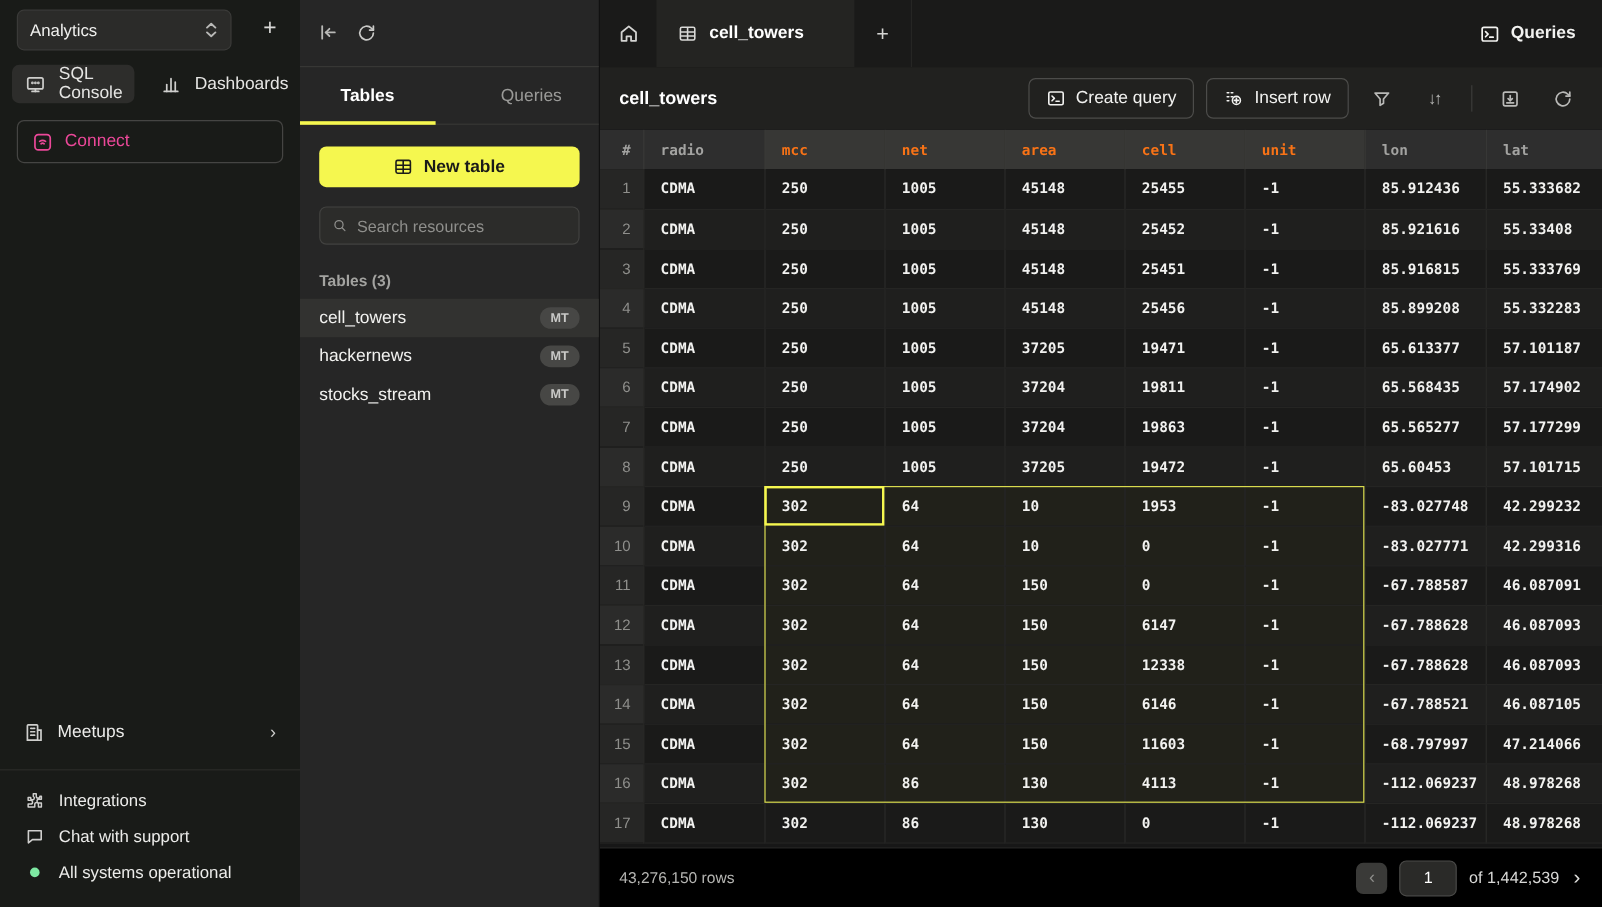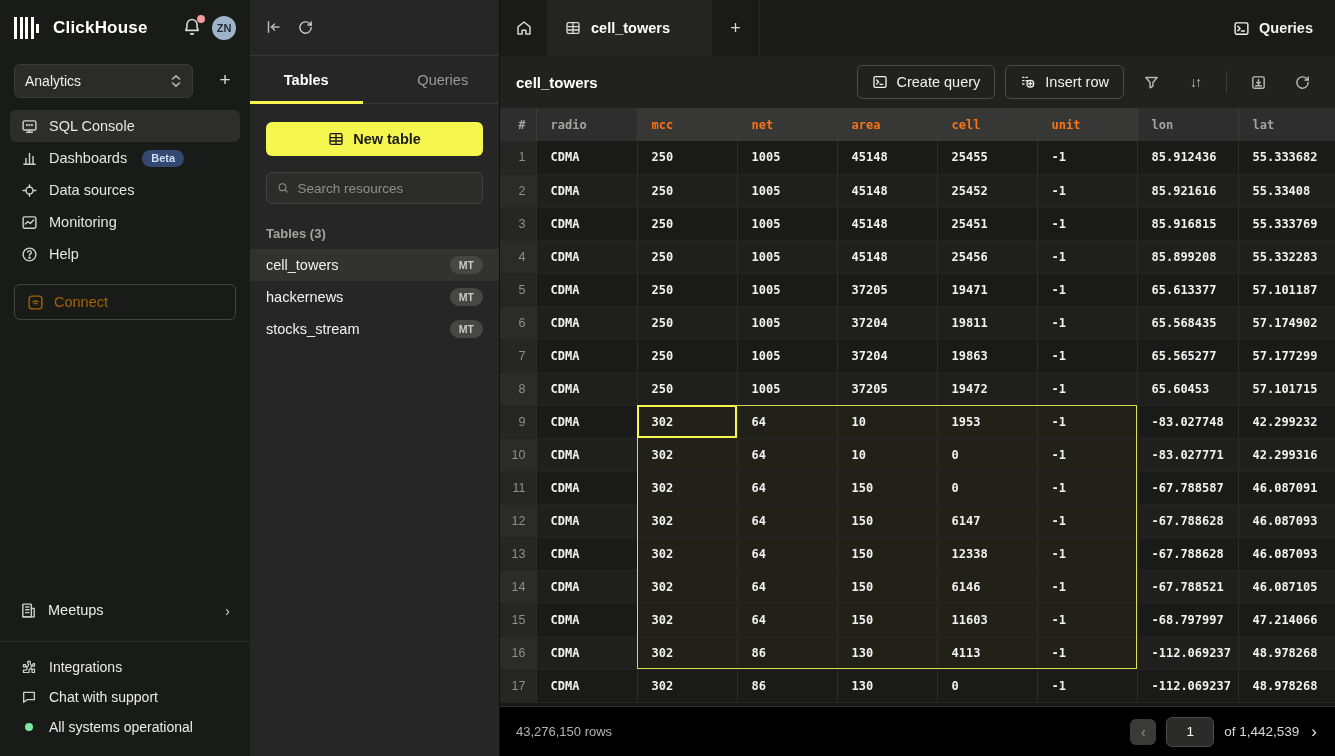--- a/index.html
+++ b/index.html
@@ -16,29 +16,29 @@
   .brand { font-size:17px; font-weight:bold; color:#fff; letter-spacing:.2px; flex:1; }
   .bell-wrap { position:relative; width:22px; height:22px; color:#d6d6d4; }
   .bell-dot { position:absolute; top:-2px; right:-1px; width:8px; height:8px; border-radius:50%; background:#f59a9a; }
   .avatar { width:24px; height:24px; border-radius:50%; background:#9fb3c8; color:#1d2b3a; font-size:11px; font-weight:bold;
     display:flex; align-items:center; justify-content:center; }
   .ws-row { display:flex; align-items:center; gap:21px; padding:8px 14px 12px; }
   .ws-select { flex:1; height:34px; background:#2b2b29; border:1px solid #3a3a38; border-radius:6px;
     display:flex; align-items:center; padding:0 10px; gap:8px; cursor:pointer; }
   .ws-select span { flex:1; font-size:14px; color:#f0f0ee; }
   .plus-btn { width:22px; height:22px; color:#d8d8d6; font-size:19px; line-height:20px; text-align:center; cursor:pointer; }
-  .nav { padding:0 10px; display:flex; flex-direction:column; gap:0; }
+  .nav { padding:0 10px; display:flex; gap:11px; }
   .nav-item { display:flex; align-items:center; gap:11px; height:32px; padding:0 10px; border-radius:6px;
     color:#e6e6e4; cursor:pointer; font-size:14.5px; }
   .nav-item .ico { width:18px; height:18px; color:#cfcfcd; display:flex; align-items:center; justify-content:center; flex-shrink:0; }
   .nav-item.active { background:#2d2d2b; }
   .badge-beta { background:#34496f; color:#cadbf8; font-size:11px; font-weight:bold; padding:2.5px 9px; border-radius:10px; }
   .connect-wrap { padding:14px; }
   .connect-btn { height:36px; border:1px solid #454543; border-radius:6px; display:flex; align-items:center;
-    gap:10px; padding:0 12px; color:#a16207; cursor:pointer; font-size:14.5px; }
+    gap:10px; padding:0 12px; color:#ec4899; cursor:pointer; font-size:14.5px; }
   .sb-spacer { flex:1; }
   .org-label { padding:0 20px 10px; color:#8f8f8c; font-size:13px; }
   .org-item { display:flex; align-items:center; gap:11px; height:34px; margin:0 10px; padding:0 10px;
     border-radius:6px; cursor:pointer; font-size:14.5px; }
   .org-item .chev { margin-left:auto; color:#cfcfcd; font-size:15px; }
   .sb-divider { border-top:1px solid #2b2b29; margin:14px 0 10px; }
   .sb-foot { padding:0 10px 14px; }
   .foot-item { display:flex; align-items:center; gap:11px; height:30px; padding:0 10px; cursor:pointer; font-size:14px; }
   .foot-item .ico { width:18px; height:18px; color:#cfcfcd; display:flex; align-items:center; justify-content:center; }
   .status-dot { width:8px; height:8px; border-radius:50%; background:#7ee8a2; margin:0 5px; }
@@ -123,38 +123,20 @@
   .pg-of { color:#d9d9d7; font-size:13.5px; }
   .pg-next { color:#e0e0de; font-size:17px; cursor:pointer; padding:0 2px; }
   svg { display:block; }
 </style>
 </head>
 <body>
 
 <div class="app">
 
   <aside class="sidebar">
-    <div class="sb-header">
-      <div class="logo">
-        <i></i>
-          <i></i>
-          <i></i>
-          <i></i>
-          <i class="dot"></i>
-      </div>
-      <div class="brand">ClickHouse</div>
-      <div class="bell-wrap">
-        <svg width="20" height="20" viewBox="0 0 24 24" fill="none" stroke="currentColor" stroke-width="2" stroke-linecap="round">
-          <path d="M18 9a6 6 0 1 0-12 0c0 6-2 7-2 7h16s-2-1-2-7"></path>
-            <path d="M10.5 20a2 2 0 0 0 3 0"></path>
-        </svg>
-        <span class="bell-dot"></span>
-      </div>
-      <div class="avatar">ZN</div>
-    </div>
 
     <div class="ws-row">
       <div class="ws-select">
         <span>Analytics</span>
         <svg width="12" height="14" viewBox="0 0 12 14" fill="none" stroke="#b9b9b7" stroke-width="1.6" stroke-linecap="round" stroke-linejoin="round">
           <polyline points="2.5,5 6,1.8 9.5,5"></polyline>
             <polyline points="2.5,9 6,12.2 9.5,9"></polyline>
         </svg>
       </div>
       <div class="plus-btn">+</div>

